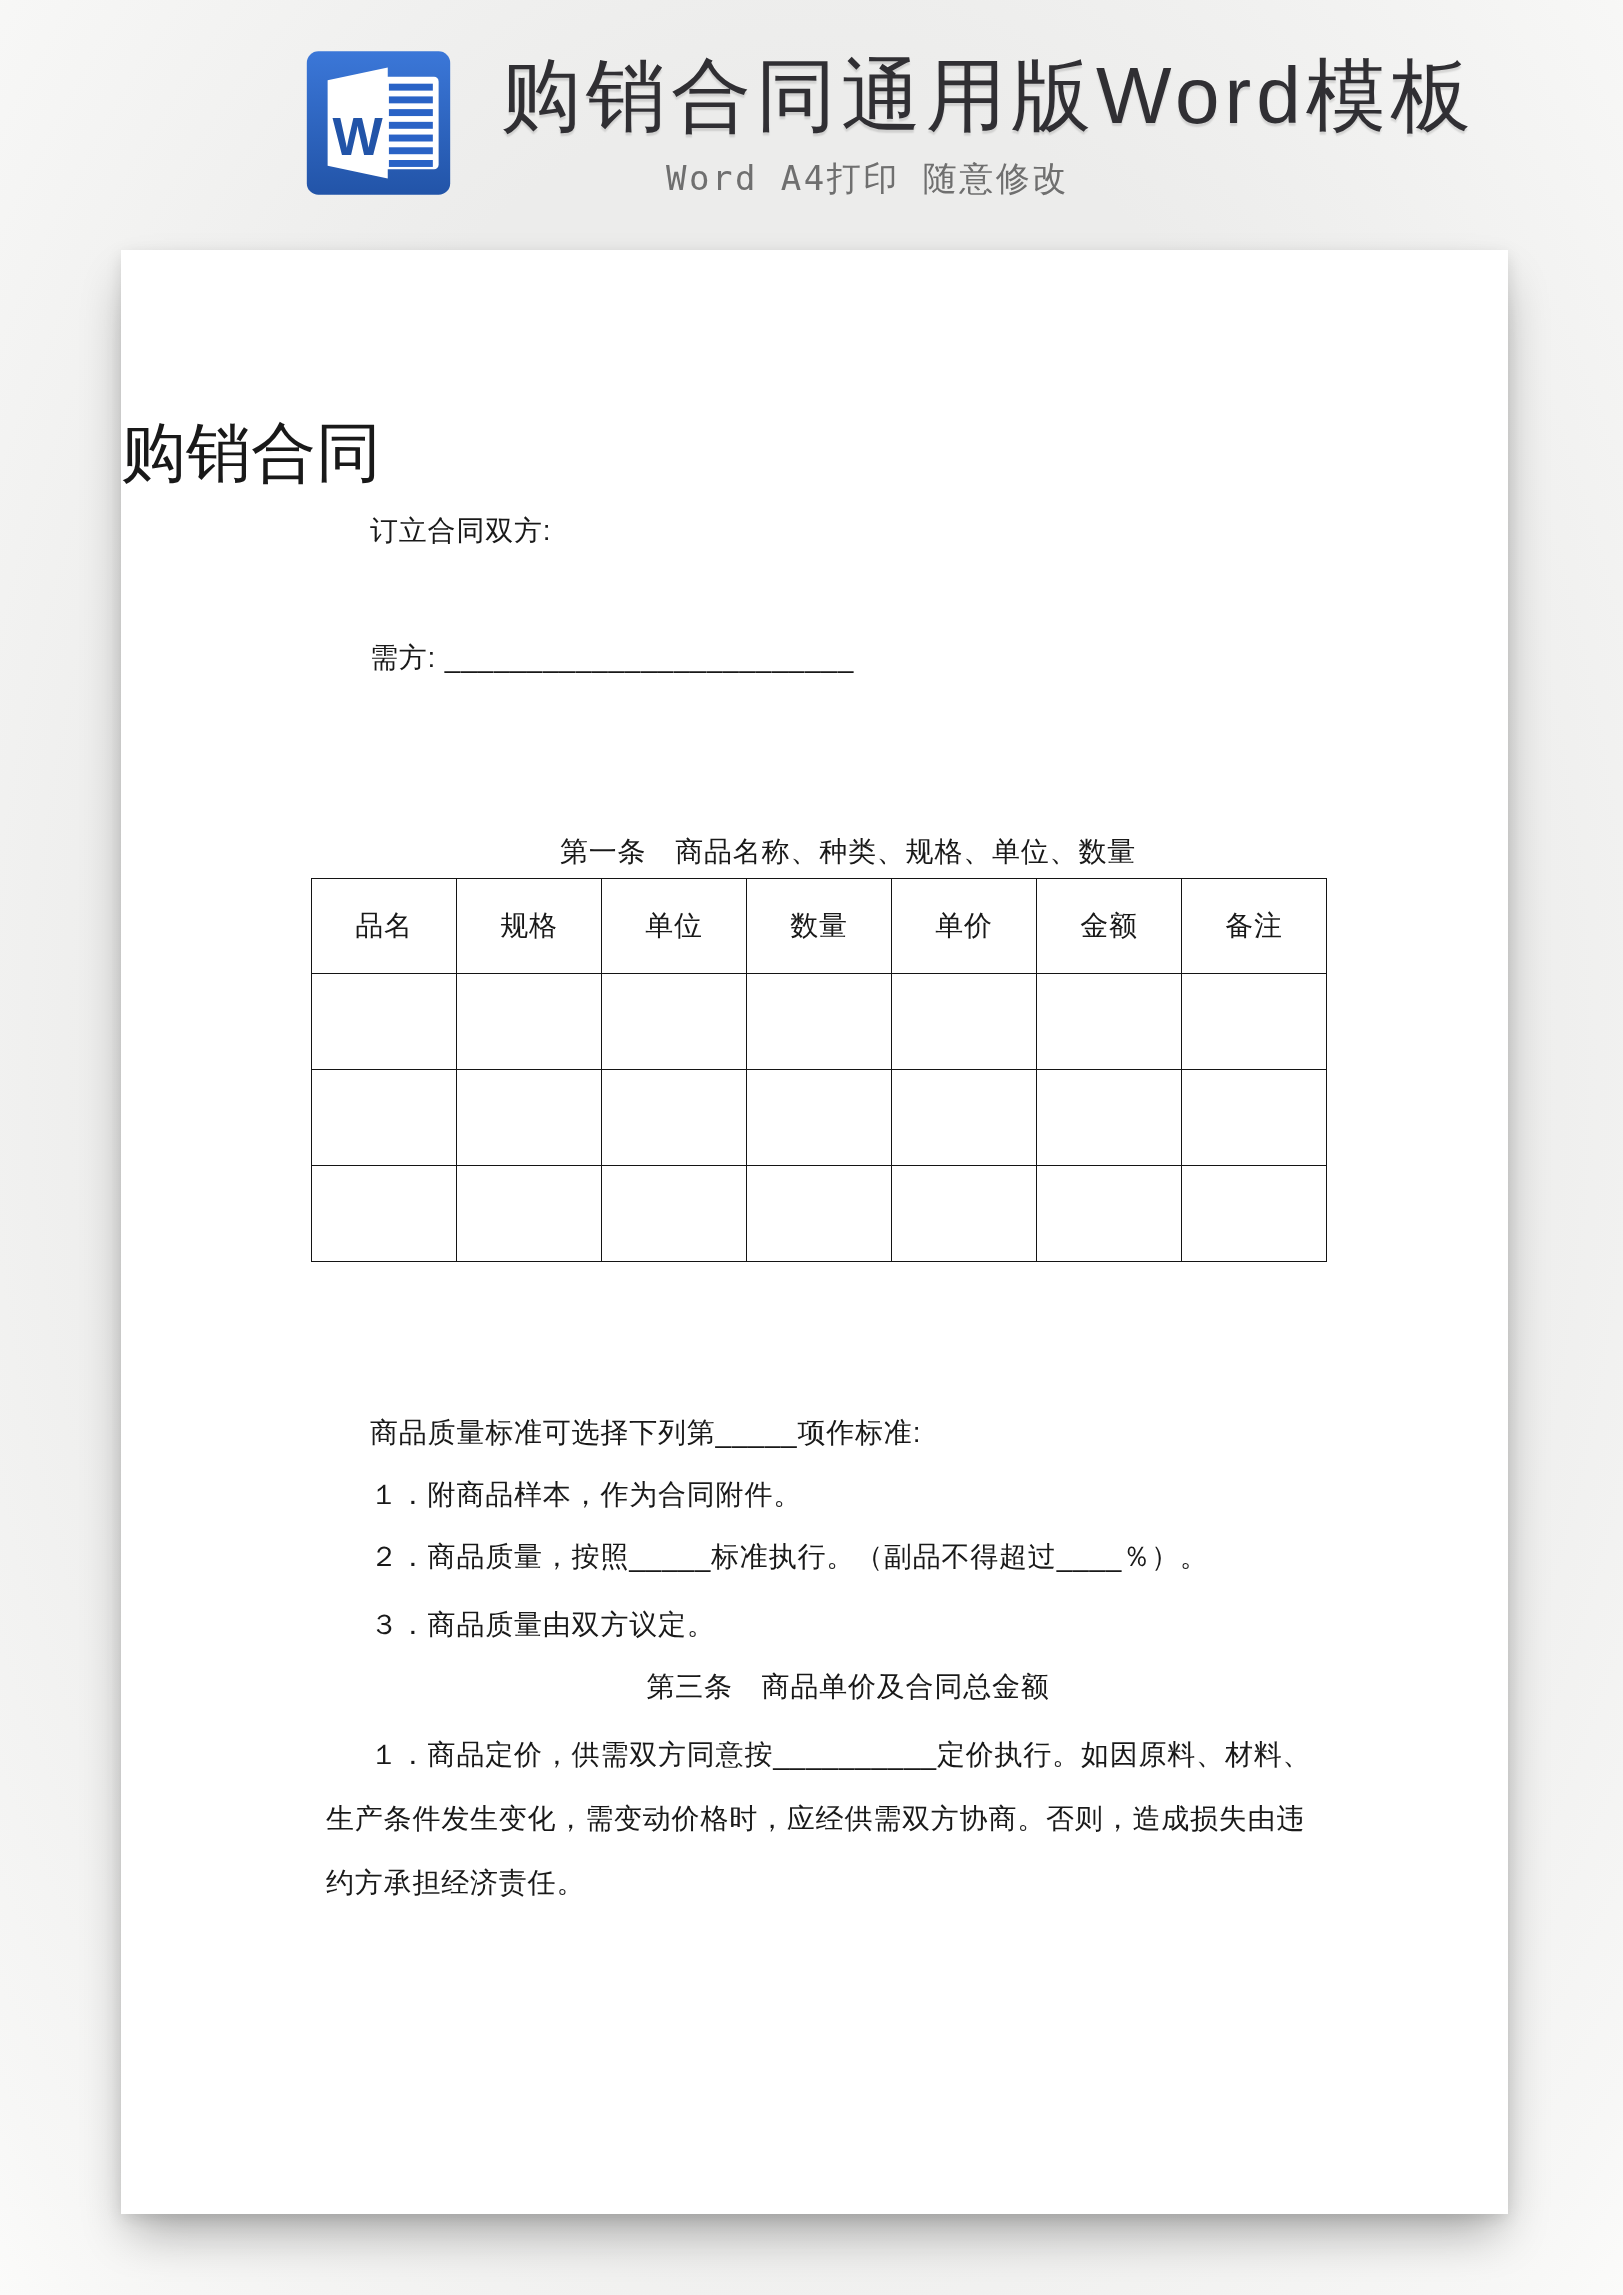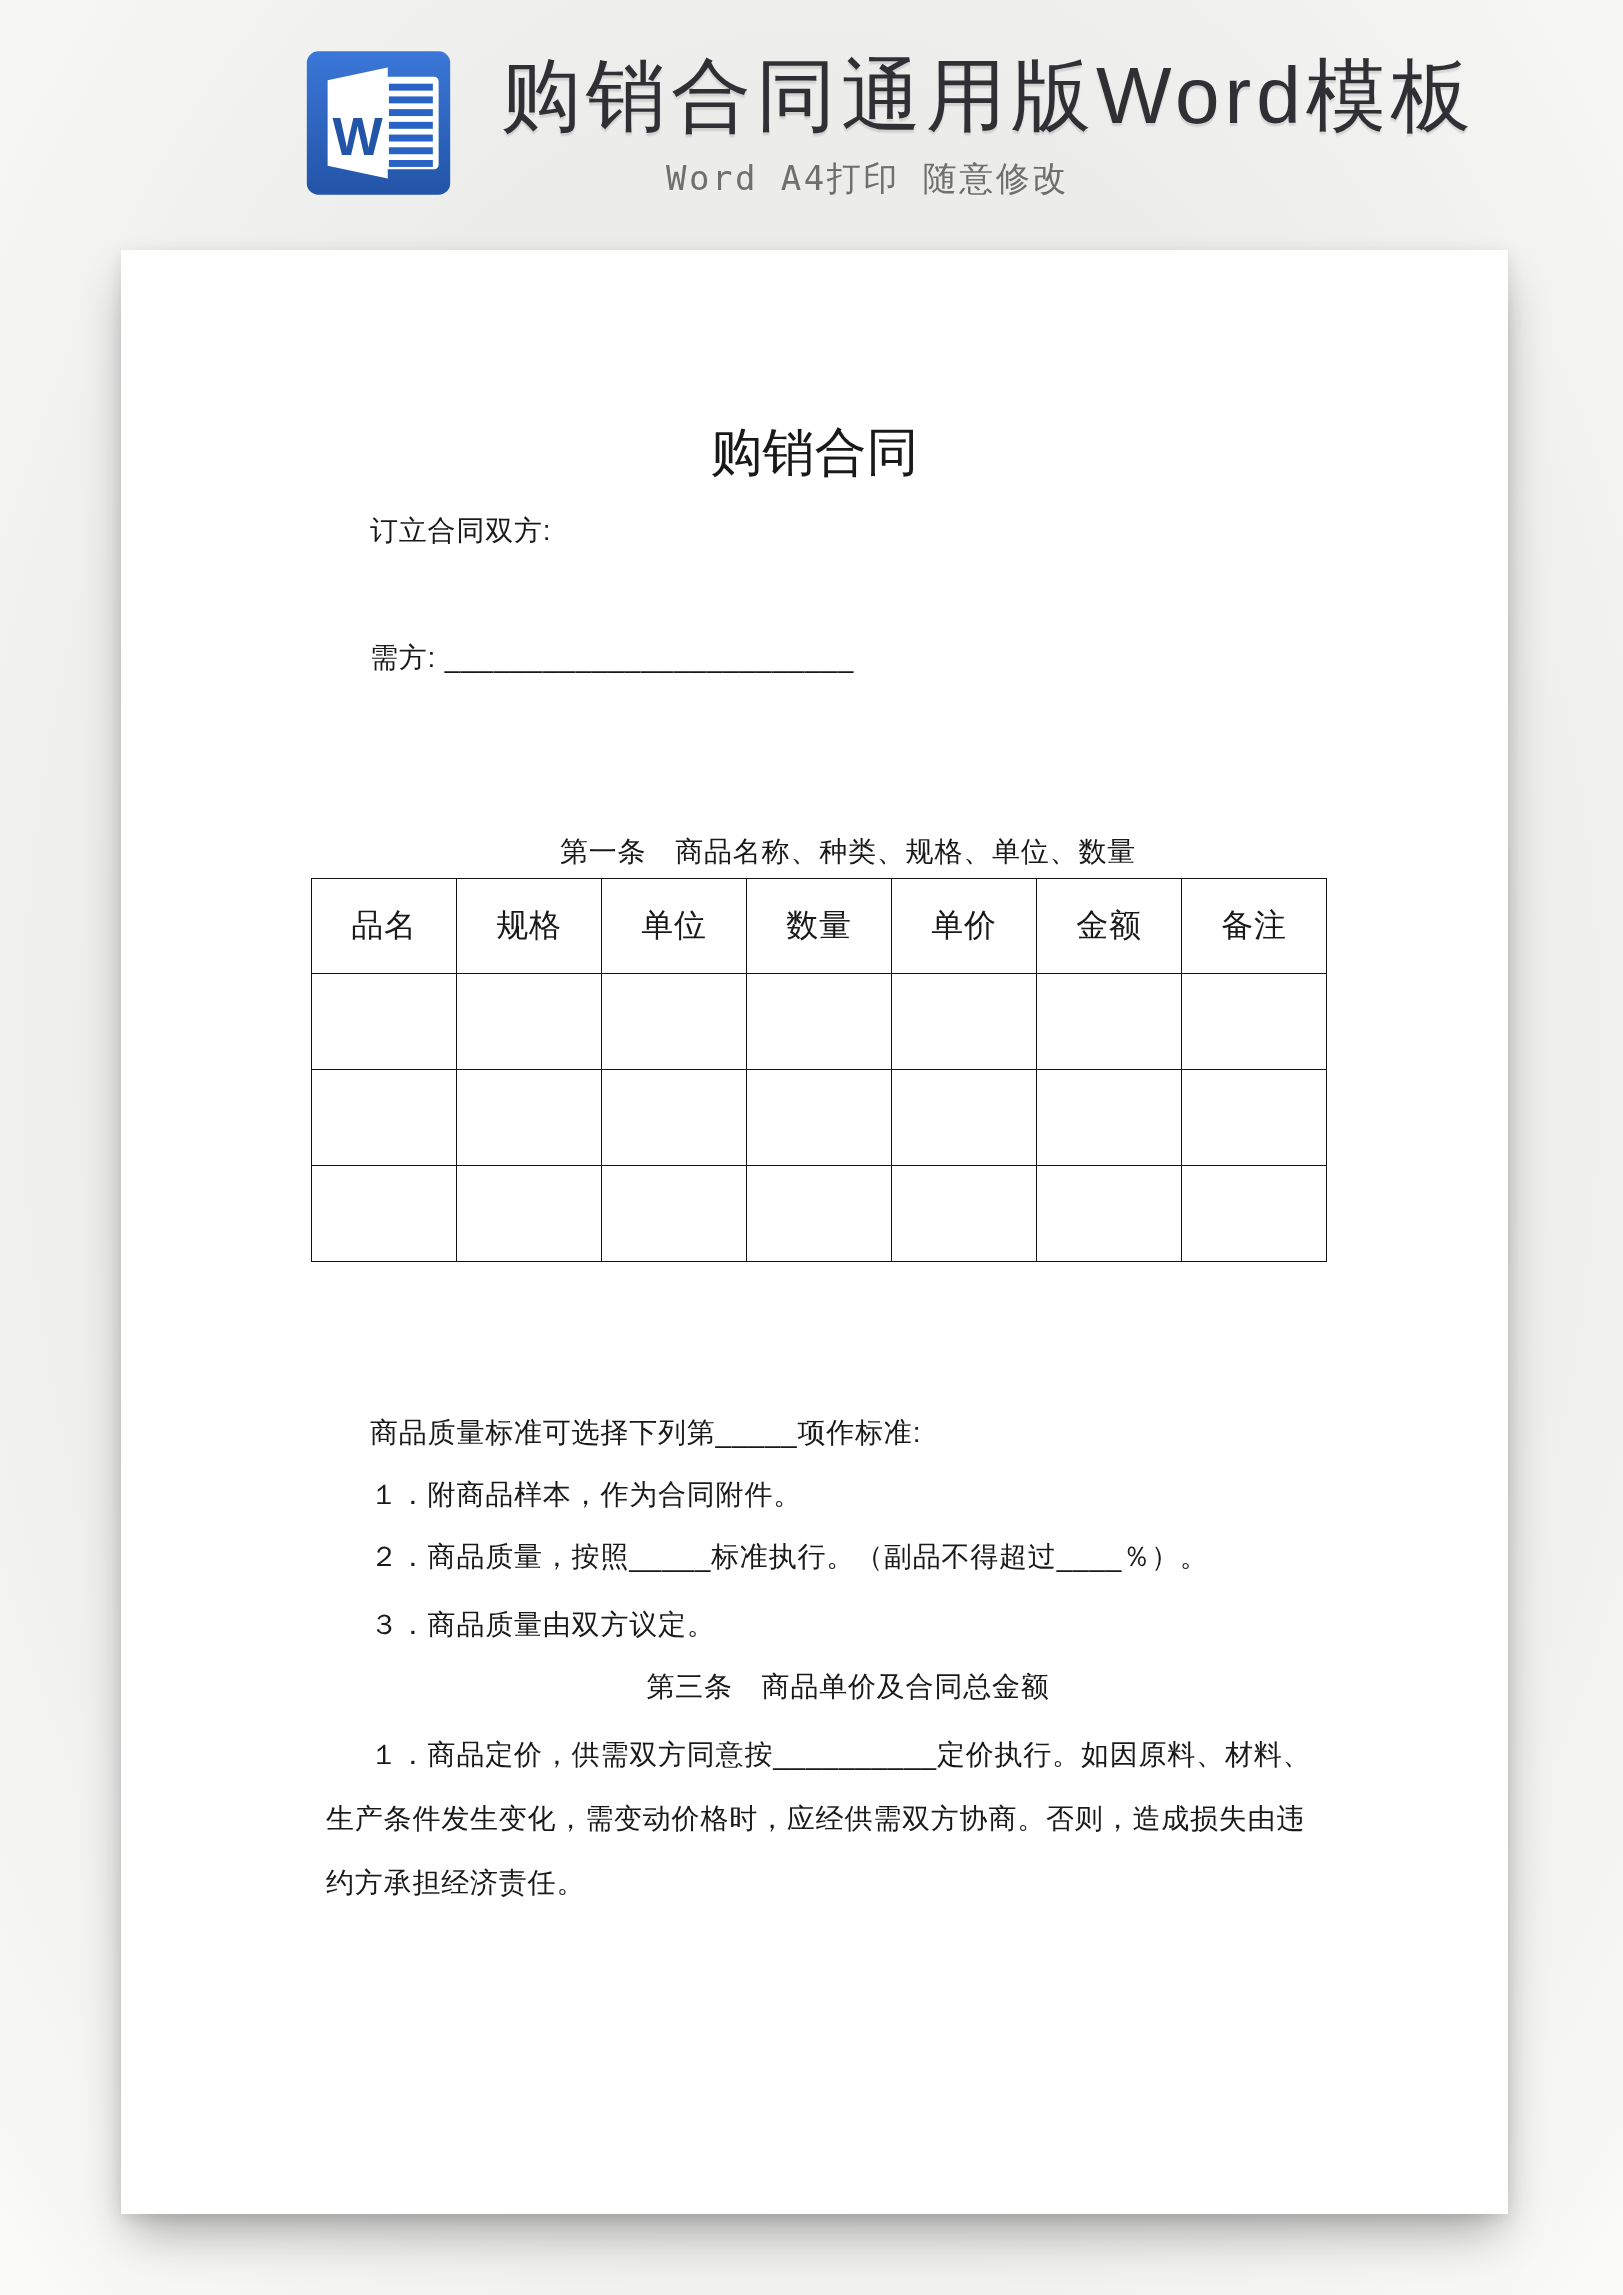--- a/index.html
+++ b/index.html
@@ -28,21 +28,21 @@
   }
 
   
   .page {
     position: absolute; left: 121px; top: 250px; width: 1387px; height: 1964px;
     background: #ffffff;
     box-shadow: 0 25px 47px -8.5px rgba(0,0,0,0.32), 0 5px 15px rgba(0,0,0,0.10);
   }
   .doc-title {
     position: absolute; left: 0; top: 173px; width: 100%;
-    text-align: center; font-size: 52px; line-height: 59px;
+    font-size: 65px; line-height: 59px;
     color: #191919; white-space: nowrap;
   }
   .para {
     position: absolute; left: 205px; width: 1000px;
     font-size: 28px; line-height: 64px; color: #191919;
     text-indent: 44px; letter-spacing: 0.8px;
   }
   .p-parties   { top: 249px; }
   .p-supplier  { top: 314px; }
   .p-buyer     { top: 376px; }
@@ -57,21 +57,21 @@
   .p-a3item1   { top: 1473px; }
   .p-a3item2   { top: 1665px; }
 
   
   .goods-table {
     position: absolute; left: 190px; top: 628px; width: 1016px; height: 384px;
     border-collapse: collapse; table-layout: fixed;
   }
   .goods-table th, .goods-table td {
     border: 1.7px solid #141414;
-    font-size: 32px; font-weight: 400; color: #191919;
+    font-size: 28px; font-weight: 400; color: #191919;
     text-align: center; vertical-align: middle; letter-spacing: 0.8px;
   }
   .goods-table thead tr { height: 95px; }
   .goods-table tbody tr { height: 96px; }
 </style>
 </head>
 <body>
 
 <div class="site-header">
 

